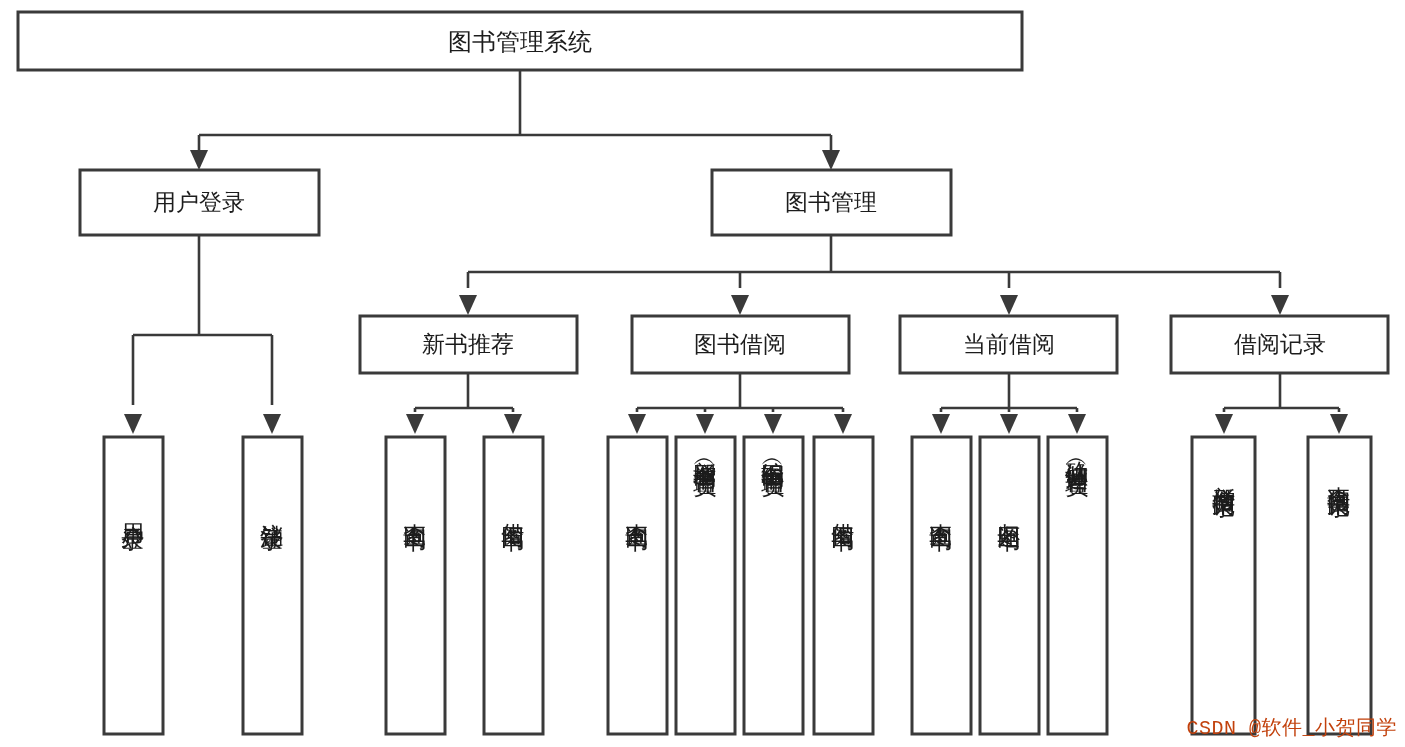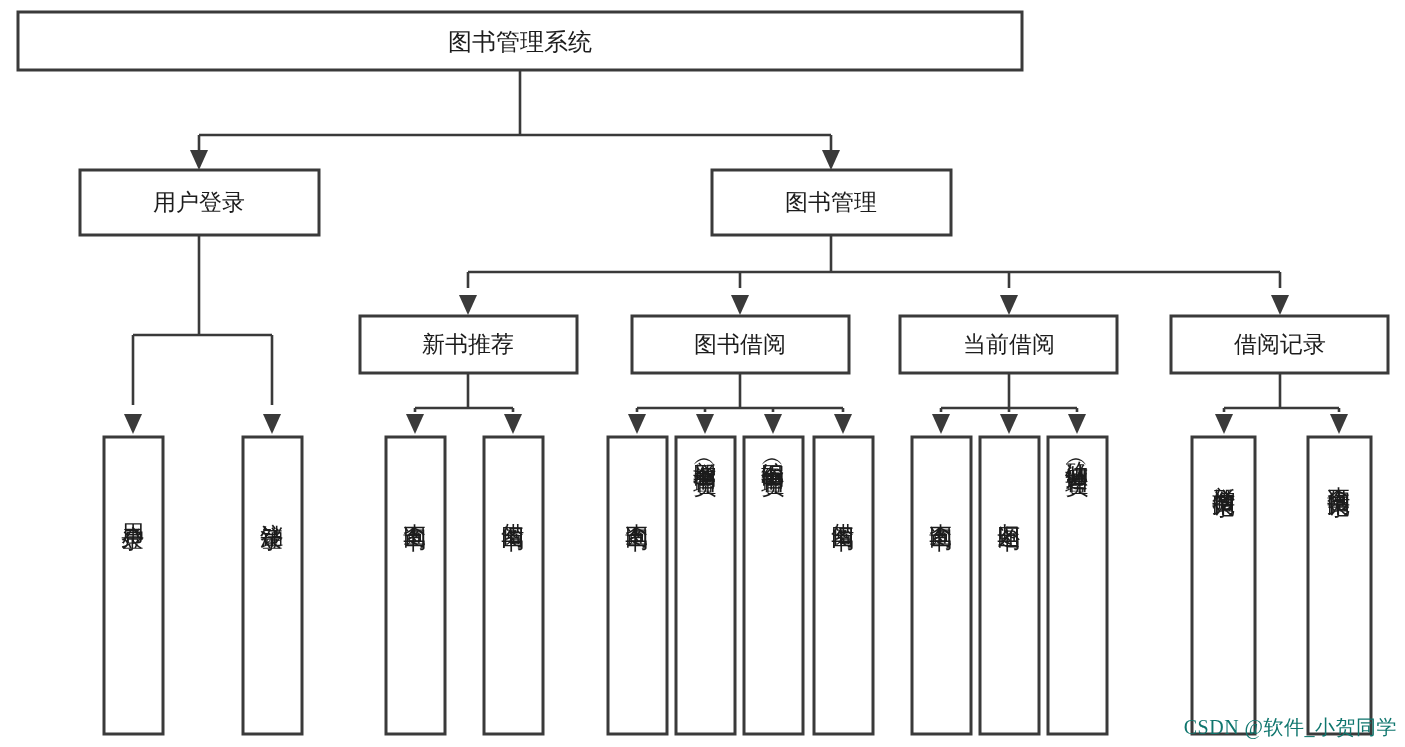--- a/index.html
+++ b/index.html
@@ -64,23 +64,23 @@
     letter-spacing: 2px;
     white-space: nowrap;
     text-align: center;
     transform: translateX(-50%);
     pointer-events: none;
   }
   .watermark {
     position: absolute;
     right: 8px;
     bottom: 6px;
-    font-family: Liberation Serif, serif;
+    font-family: Liberation Mono, monospace;
     font-size: 20px;
-    color: #0f766e;
+    color: #c2410c;
     white-space: nowrap;
     letter-spacing: 0.5px;
   }
 </style>
 </head>
 <body>
 
 <div id="diagram-root">
 
   <svg id="tree-svg" viewBox="0 0 1405 747">

